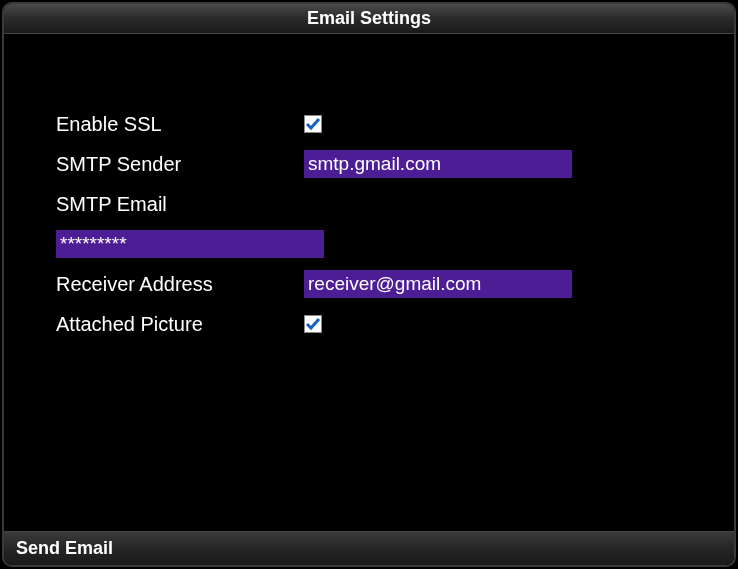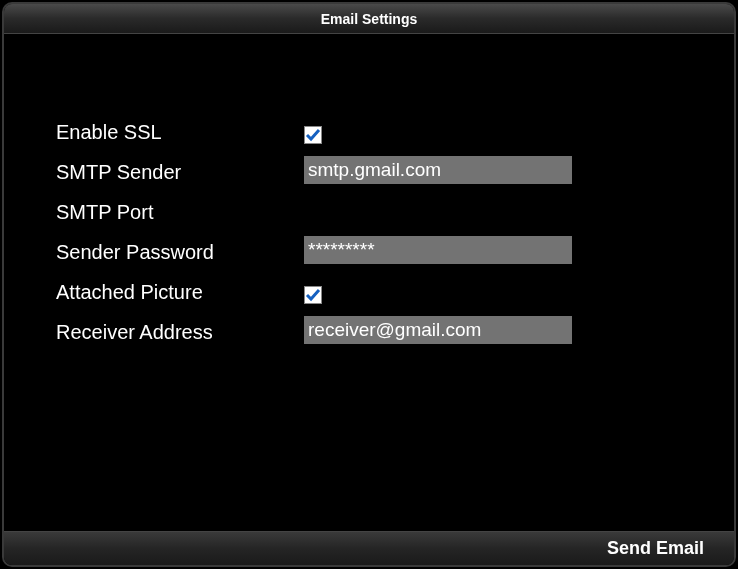--- a/index.html
+++ b/index.html
@@ -24,43 +24,43 @@
     }
     .titlebar {
       height: 30px;
       background: linear-gradient(to bottom, #4a4a4a 0%, #2a2a2a 50%, #1a1a1a 100%);
       border-bottom: 1px solid #444;
       border-top-left-radius: 8px;
       border-top-right-radius: 8px;
       display: flex;
       align-items: center;
       justify-content: center;
-      font-size: 14px;
+      font-size: 18px;
       color: #fff;
       font-weight: bold;
     }
     .content {
       flex: 1;
       padding: 70px 40px 20px 52px;
     }
     .form-row {
       display: flex;
-      align-items: flex-end;
+      align-items: center;
       height: 40px;
       margin-bottom: 0;
     }
     .form-label {
       width: 248px;
       font-size: 20px;
       color: #fff;
     }
     .form-input {
       width: 268px;
       height: 28px;
-      background: #737373;
+      background: #4c1d95;
       border: none;
       color: #fff;
       font-size: 19px;
       padding: 2px 4px 2px 4px;
       font-family: Arial, sans-serif;
     }
     .checkbox {
       width: 18px;
       height: 18px;
       background: #fff;
@@ -75,21 +75,20 @@
       height: 16px;
     }
     .footer {
       height: 34px;
       background: linear-gradient(to bottom, #3a3a3a 0%, #252525 50%, #1a1a1a 100%);
       border-top: 1px solid #444;
       border-bottom-left-radius: 8px;
       border-bottom-right-radius: 8px;
       display: flex;
       align-items: center;
-      justify-content: flex-end;
       padding-right: 18px;
       gap: 12px;
     }
     .btn {
       height: 24px;
       min-width: 90px;
       padding: 0 12px;
       border: none;
       background: transparent;
       color: #fff;
@@ -130,41 +129,40 @@
         </svg>
       </div>
     </div>
 
     <div class="form-row">
       <div class="form-label">SMTP Sender</div>
       <input class="form-input" type="text" value="smtp.gmail.com" style="">
     </div>
 
     <div class="form-row">
-      <div class="form-label">SMTP Port</div>
+      <div class="form-label">SMTP Email</div>
     </div>
 
 
     <div class="form-row">
-      <div class="form-label">Sender Password</div>
       <input class="form-input" type="text" value="*********" style="">
+    </div>
+
+    <div class="form-row">
+      <div class="form-label">Receiver Address</div>
+      <input class="form-input" type="text" value="receiver@gmail.com" style="">
     </div>
 
     <div class="form-row">
       <div class="form-label">Attached Picture</div>
       <div class="checkbox">
         <svg viewBox="0 0 16 16">
           <polyline points="2,8 6,12 14,3" stroke="#1560c0" stroke-width="3" fill="none"></polyline>
         </svg>
       </div>
     </div>
 
-    <div class="form-row">
-      <div class="form-label">Receiver Address</div>
-      <input class="form-input" type="text" value="receiver@gmail.com" style="">
-    </div>
-
   </div>
 
   <div class="footer">
     <button class="btn plain">Send Email</button>
   </div>
 </div>
 
 </body></html>

